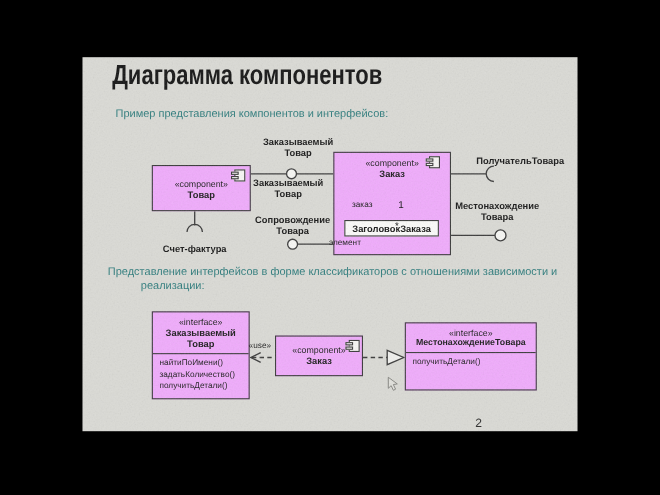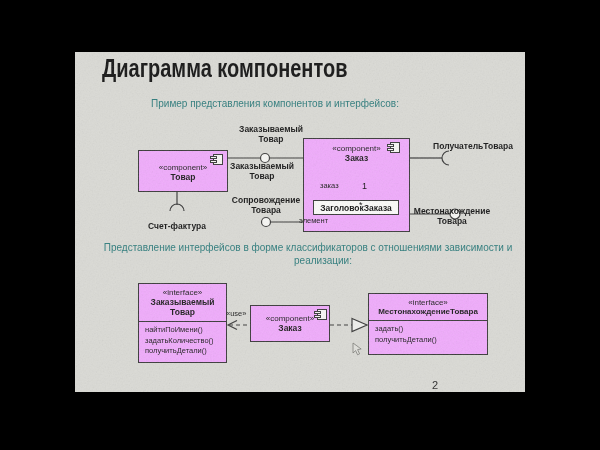--- a/index.html
+++ b/index.html
@@ -15,21 +15,21 @@
   }
   .noise-svg{position:absolute;left:75px;top:52px;pointer-events:none;opacity:.14;}
   #connector-svg{position:absolute;left:0;top:0;pointer-events:none;}
 
   .slide-title{
     position:absolute;left:102px;top:55px;
     font-size:25px;font-weight:bold;color:#141414;line-height:27px;
     letter-spacing:0;transform:scaleX(.8);transform-origin:0 0;white-space:nowrap;
   }
   .teal-par{
-    position:absolute;color:#2e7c7c;font-size:10px;line-height:13px;text-align:center;
+    position:absolute;color:#2e7c7c;font-size:10px;line-height:13px;
   }
   .par1{left:105px;top:97px;width:340px;}
   .par2{left:98px;top:241px;width:420px;padding-left:30px;text-indent:-30px;box-sizing:border-box;}
 
   .uml-box{
     position:absolute;background:#f0abfc;border:1px solid #3a3a3a;
     box-sizing:border-box;color:#1c1c1c;text-align:center;
   }
   .stereo{font-size:8px;line-height:9px;color:#222;}
   .box-name{font-size:8.5px;font-weight:bold;line-height:10px;white-space:pre-line;}
@@ -124,21 +124,21 @@
   <div class="mult" style="left:359px;top:201px;">*</div>
 
   <div class="conn-label" style="left:236px;top:125px;width:70px;">Заказываемый
 Товар</div>
   <div class="conn-label" style="left:227px;top:162px;width:70px;">Заказываемый
 Товар</div>
   <div class="conn-label" style="left:228px;top:196px;width:76px;">Сопровождение
 Товара</div>
   <div class="conn-label" style="left:142px;top:222px;width:70px;">Счет-фактура</div>
   <div class="conn-label" style="left:428px;top:142px;width:90px;">ПолучательТовара</div>
-  <div class="conn-label" style="left:413px;top:183px;width:78px;margin-top:24px;">Местонахождение
+  <div class="conn-label" style="left:413px;top:183px;width:78px;">Местонахождение
 Товара</div>
 
   <div class="uml-box" style="left:138px;top:283px;width:89px;height:80px;">
     <div class="iface-header" style="height:33px;">
       <div class="stereo">«interface»</div>
       <div class="box-name">Заказываемый
 Товар</div>
     </div>
     <div class="iface-methods">
       <div>найтиПоИмени()</div>
@@ -158,21 +158,20 @@
         <span class="ci-tab t2"></span>
     </span>
   </div>
 
   <div class="uml-box" style="left:368px;top:293px;width:120px;height:62px;">
     <div class="iface-header" style="height:22px;">
       <div class="stereo">«interface»</div>
       <div class="box-name" style="font-size:8px;text-align:center;">МестонахождениеТовара</div>
     </div>
     <div class="iface-methods">
-      <div>задать()</div>
       <div>получитьДетали()</div>
     </div>
   </div>
 
   <div class="page-num">2</div>
 
   <svg class="noise-svg" width="450" height="340">
     <filter id="grain">
       <feTurbulence type="fractalNoise" baseFrequency="0.7" numOctaves="3" stitchTiles="stitch"></feTurbulence>
       <feColorMatrix type="saturate" values="0"></feColorMatrix>

